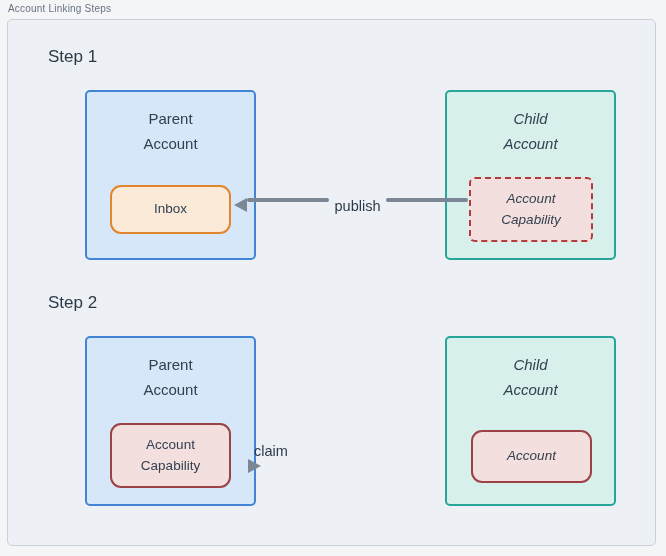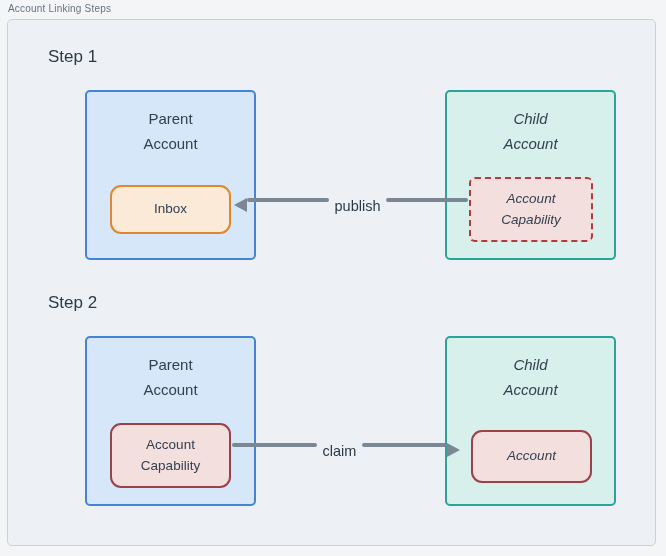--- a/index.html
+++ b/index.html
@@ -72,21 +72,21 @@
     width:0;height:0;flex:0 0 auto;
     border-top:7px solid transparent;border-bottom:7px solid transparent;
     border-right:13px solid var(--arrow-color,#7b8794);
   }
   .head-right{
     width:0;height:0;flex:0 0 auto;
     border-top:7px solid transparent;border-bottom:7px solid transparent;
     border-left:13px solid var(--arrow-color,#7b8794);
   }
   .arrow-publish{left:234px;top:198px;width:234px;}
-  .arrow-claim{left:232px;top:443px;width:228px;}
+  .arrow-claim{left:248px;top:443px;width:228px;flex-direction:column;}
 </style>
 </head>
 <body>
 
 <div class="canvas">
 
   <div class="diagram-title">Account Linking Steps</div>
 
   <div class="panel"></div>
 

